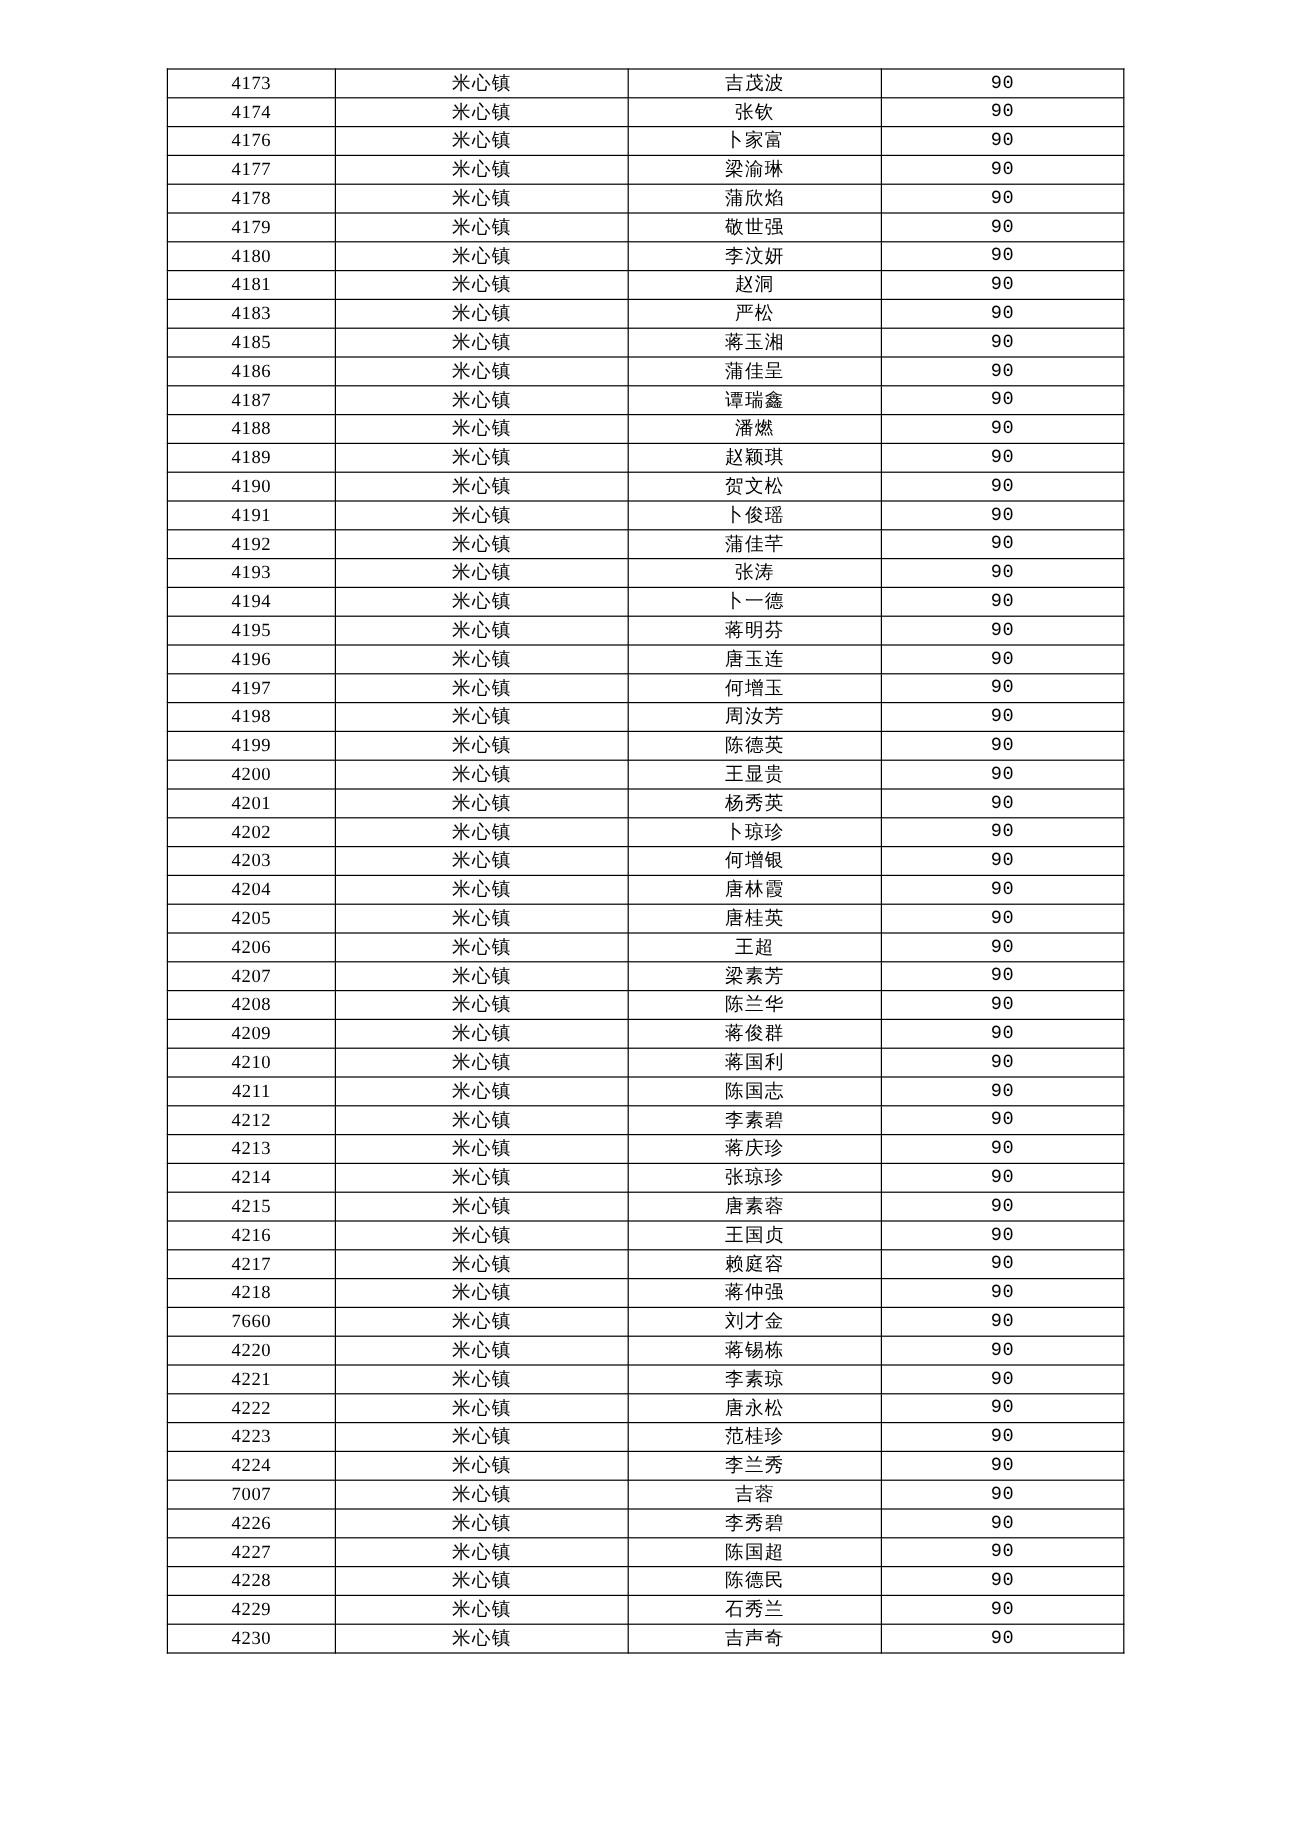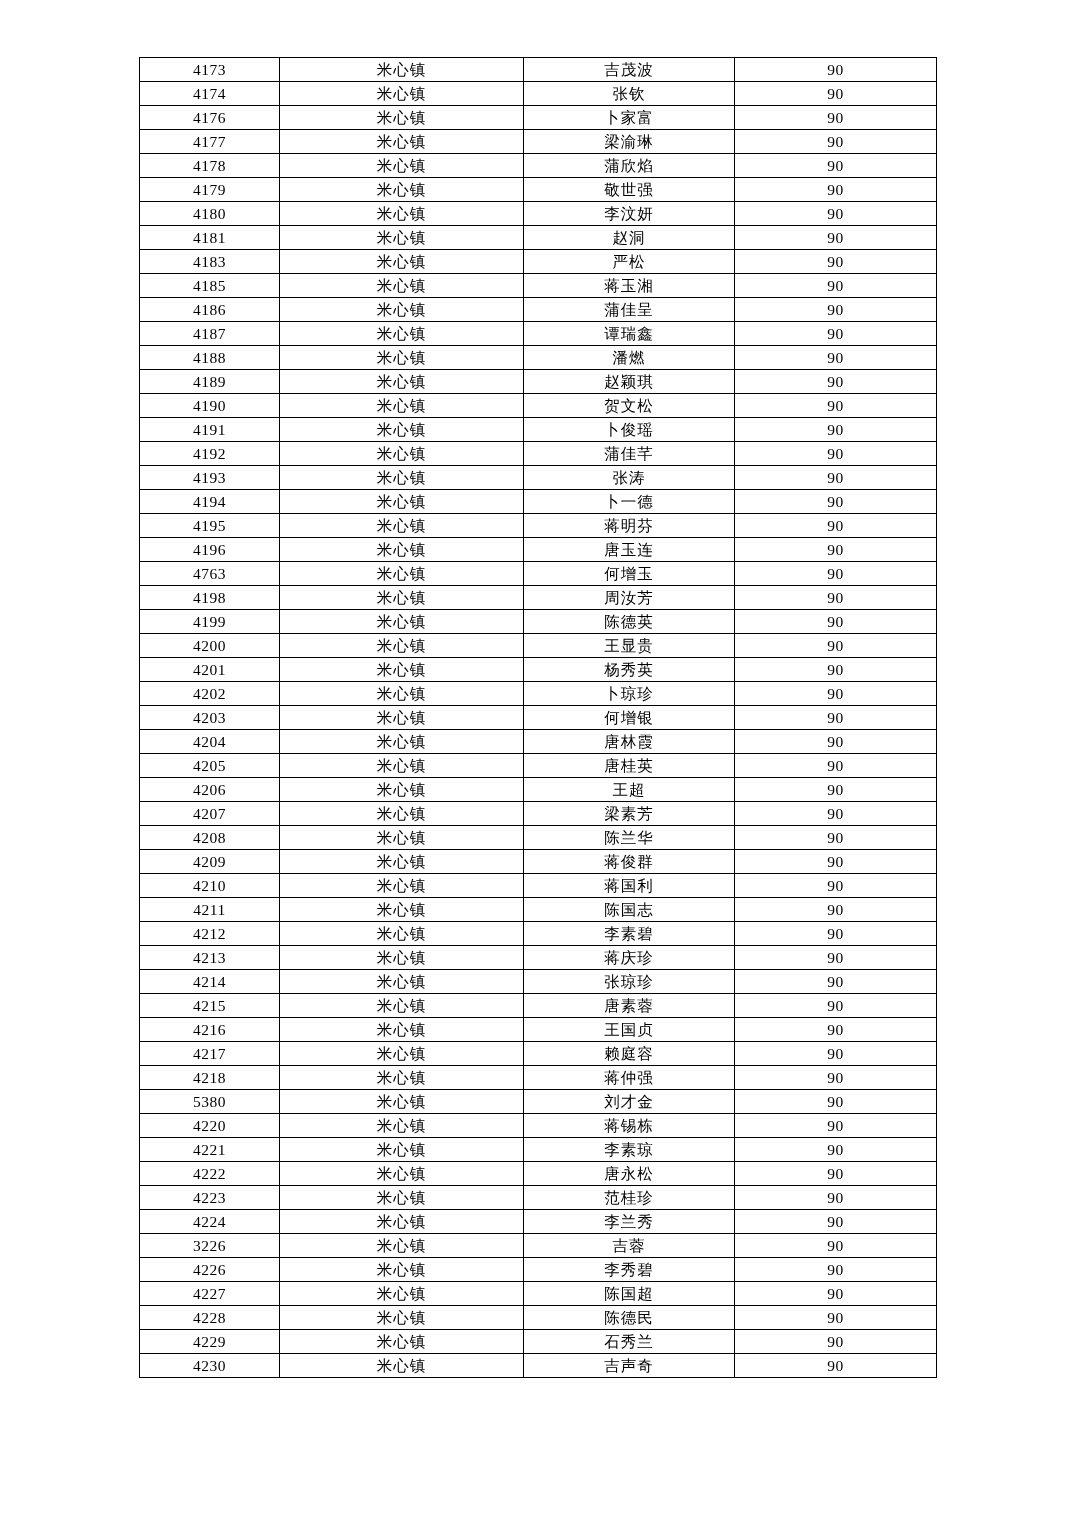--- a/index.html
+++ b/index.html
@@ -36,21 +36,21 @@
     padding: 0;
     text-align: center;
     vertical-align: middle;
     font-size: 15.5px;
     white-space: nowrap;
     overflow: hidden;
   }
   td.seq   { letter-spacing: 0.5px; }
   td.town  { letter-spacing: 1px; }
   td.name  { letter-spacing: 1px; }
-  td.score { letter-spacing: 0.5px; }
+  td.score { letter-spacing: 0.5px; font-family: Liberation Mono, monospace; }
 </style>
 </head>
 <body>
 
 <div class="page">
   <table class="roster">
     <colgroup>
       <col class="c-seq">
       <col class="c-town">
       <col class="c-name">
@@ -177,21 +177,21 @@
           <td class="name">蒋明芬</td>
           <td class="score">90</td>
         </tr>
         <tr>
           <td class="seq">4196</td>
           <td class="town">米心镇</td>
           <td class="name">唐玉连</td>
           <td class="score">90</td>
         </tr>
         <tr>
-          <td class="seq">4763</td>
+          <td class="seq">4197</td>
           <td class="town">米心镇</td>
           <td class="name">何增玉</td>
           <td class="score">90</td>
         </tr>
         <tr>
           <td class="seq">4198</td>
           <td class="town">米心镇</td>
           <td class="name">周汝芳</td>
           <td class="score">90</td>
         </tr>
@@ -309,21 +309,21 @@
           <td class="name">赖庭容</td>
           <td class="score">90</td>
         </tr>
         <tr>
           <td class="seq">4218</td>
           <td class="town">米心镇</td>
           <td class="name">蒋仲强</td>
           <td class="score">90</td>
         </tr>
         <tr>
-          <td class="seq">5380</td>
+          <td class="seq">7660</td>
           <td class="town">米心镇</td>
           <td class="name">刘才金</td>
           <td class="score">90</td>
         </tr>
         <tr>
           <td class="seq">4220</td>
           <td class="town">米心镇</td>
           <td class="name">蒋锡栋</td>
           <td class="score">90</td>
         </tr>
@@ -345,21 +345,21 @@
           <td class="name">范桂珍</td>
           <td class="score">90</td>
         </tr>
         <tr>
           <td class="seq">4224</td>
           <td class="town">米心镇</td>
           <td class="name">李兰秀</td>
           <td class="score">90</td>
         </tr>
         <tr>
-          <td class="seq">3226</td>
+          <td class="seq">7007</td>
           <td class="town">米心镇</td>
           <td class="name">吉蓉</td>
           <td class="score">90</td>
         </tr>
         <tr>
           <td class="seq">4226</td>
           <td class="town">米心镇</td>
           <td class="name">李秀碧</td>
           <td class="score">90</td>
         </tr>

